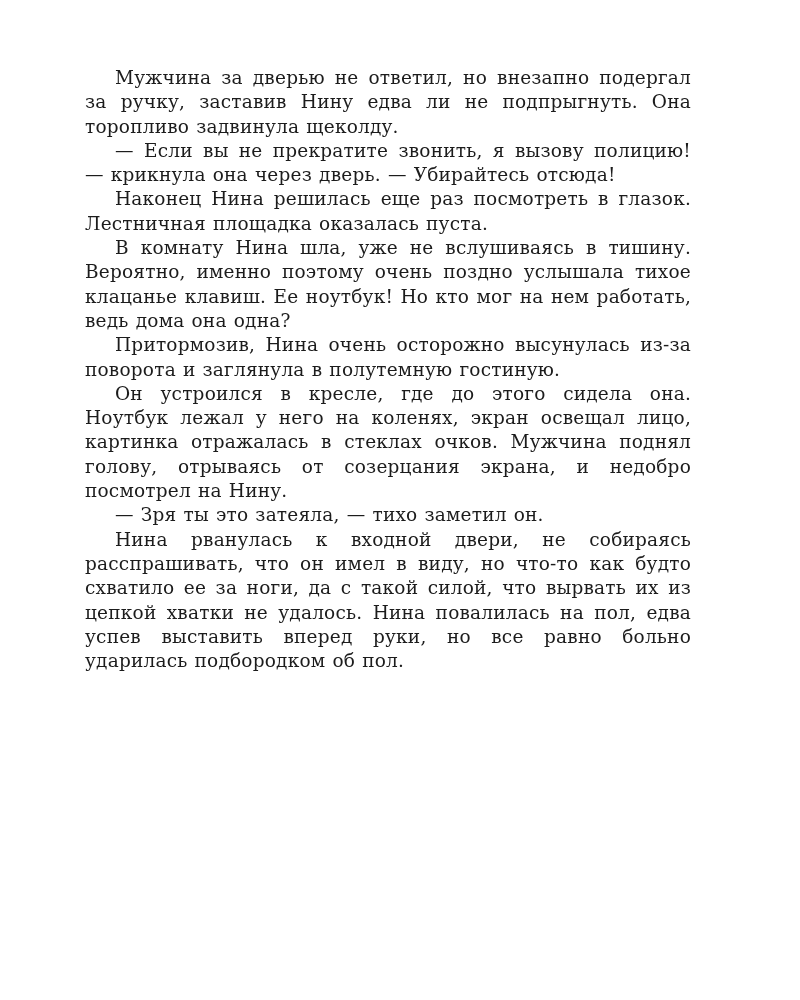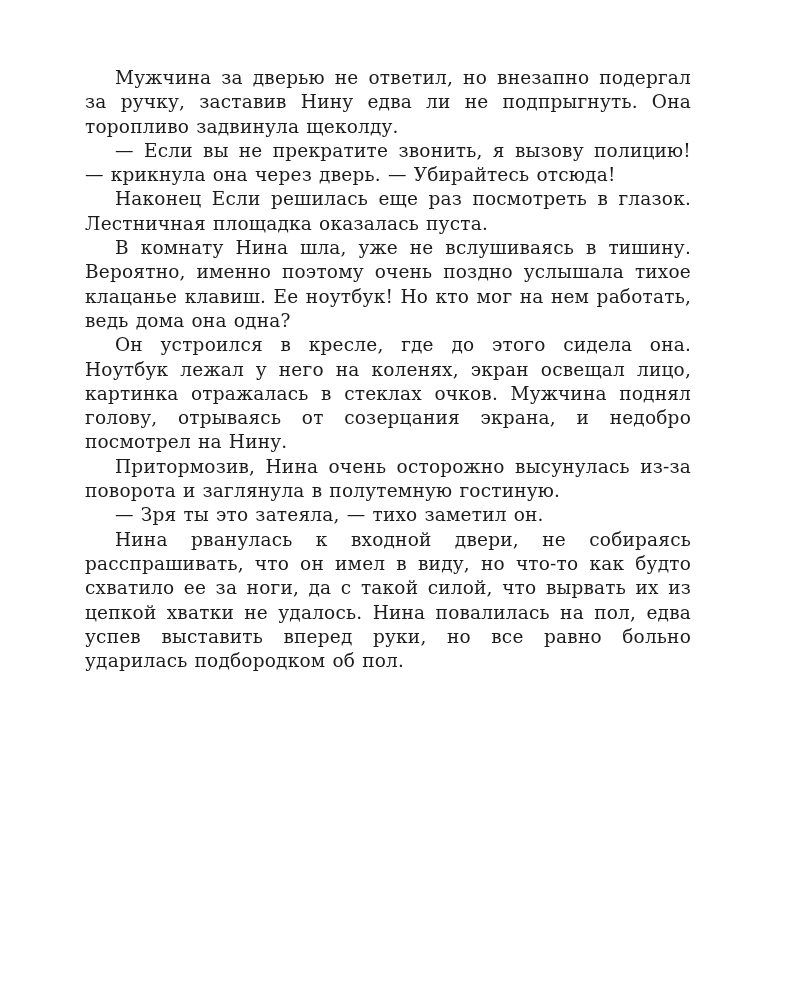--- a/index.html
+++ b/index.html
@@ -60,24 +60,24 @@
   }
 </style>
 </head>
 <body>
 
 <div class="page">
 
   <div class="text-block">
     <p>Мужчина за дверью не ответил, но внезапно подергал за ручку, заставив Нину едва ли не подпрыгнуть. Она торопливо задвинула щеколду.</p>
     <p>— Если вы не прекратите звонить, я вызову полицию! — крикнула она через дверь. — Убирайтесь отсюда!</p>
-    <p>Наконец Если решилась еще раз посмотреть в глазок. Лестничная площадка оказалась пуста.</p>
+    <p>Наконец Нина решилась еще раз посмотреть в глазок. Лестничная площадка оказалась пуста.</p>
     <p>В комнату Нина шла, уже не вслушиваясь в тишину. Вероятно, именно поэтому очень поздно услышала тихое клацанье клавиш. Ее ноутбук! Но кто мог на нем работать, ведь дома она одна?</p>
+    <p>Притормозив, Нина очень осторожно высунулась из-за поворота и заглянула в полутемную гостиную.</p>
     <p>Он устроился в кресле, где до этого сидела она. Ноутбук лежал у него на коленях, экран освещал лицо, картинка отражалась в стеклах очков. Мужчина поднял голову, отрываясь от созерцания экрана, и недобро посмотрел на Нину.</p>
-    <p>Притормозив, Нина очень осторожно высунулась из-за поворота и заглянула в полутемную гостиную.</p>
     <p>— Зря ты это затеяла, — тихо заметил он.</p>
     <p>Нина рванулась к входной двери, не собираясь расспрашивать, что он имел в виду, но что-то как будто схватило ее за ноги, да с такой силой, что вырвать их из цепкой хватки не удалось. Нина повалилась на пол, едва успев выставить вперед руки, но все равно больно ударилась подбородком об пол.</p>
   </div>
 
   <div class="footer">
     <div class="footer-rule"></div>
     <div class="footer-row">
       <span class="footer-title">Ловушка сбывшихся кошмаров</span>
       <span class="page-number">11</span>
     </div>

